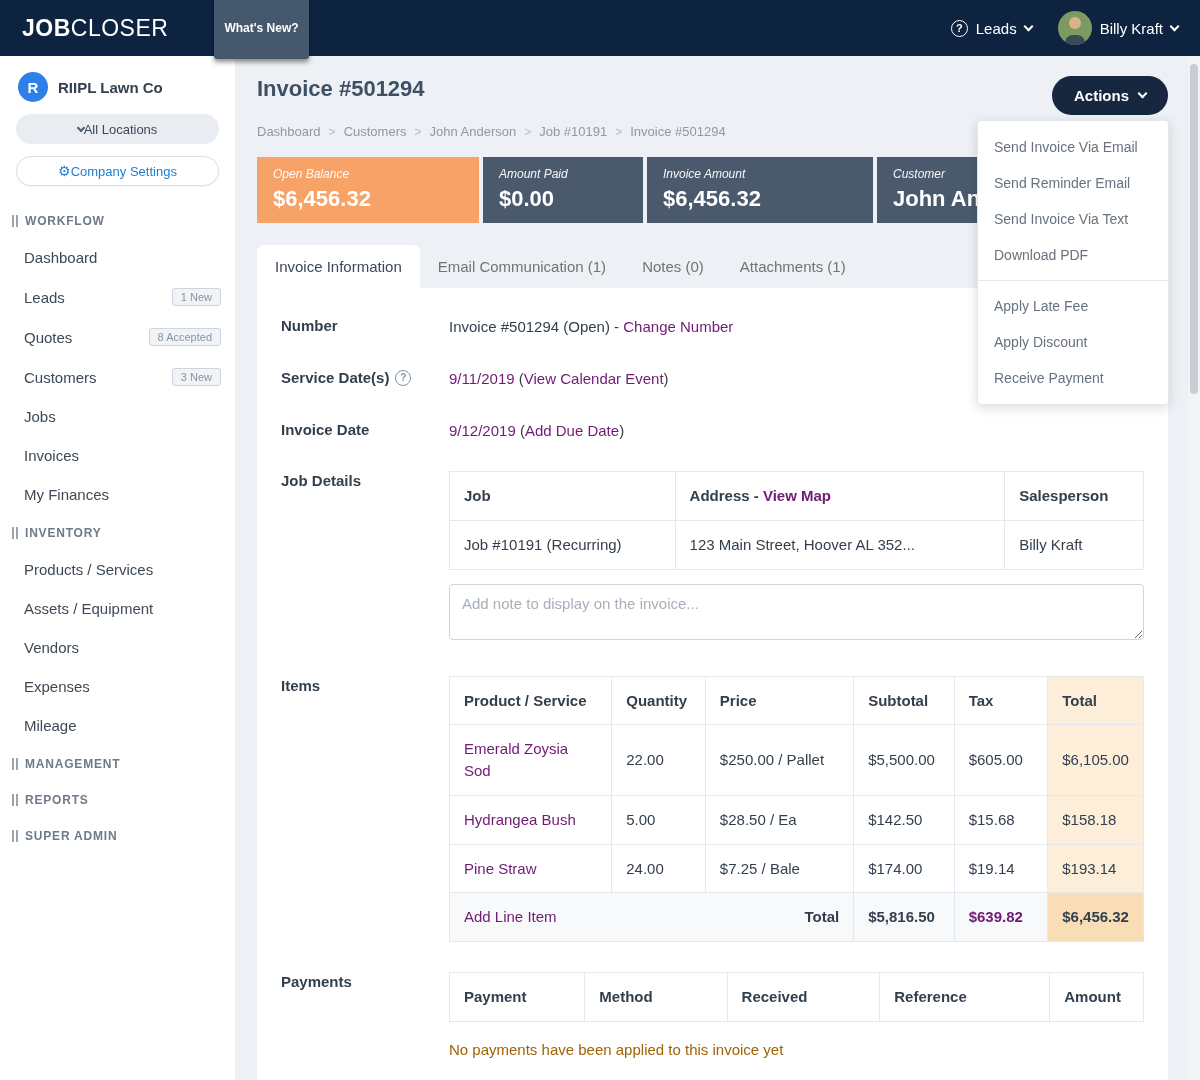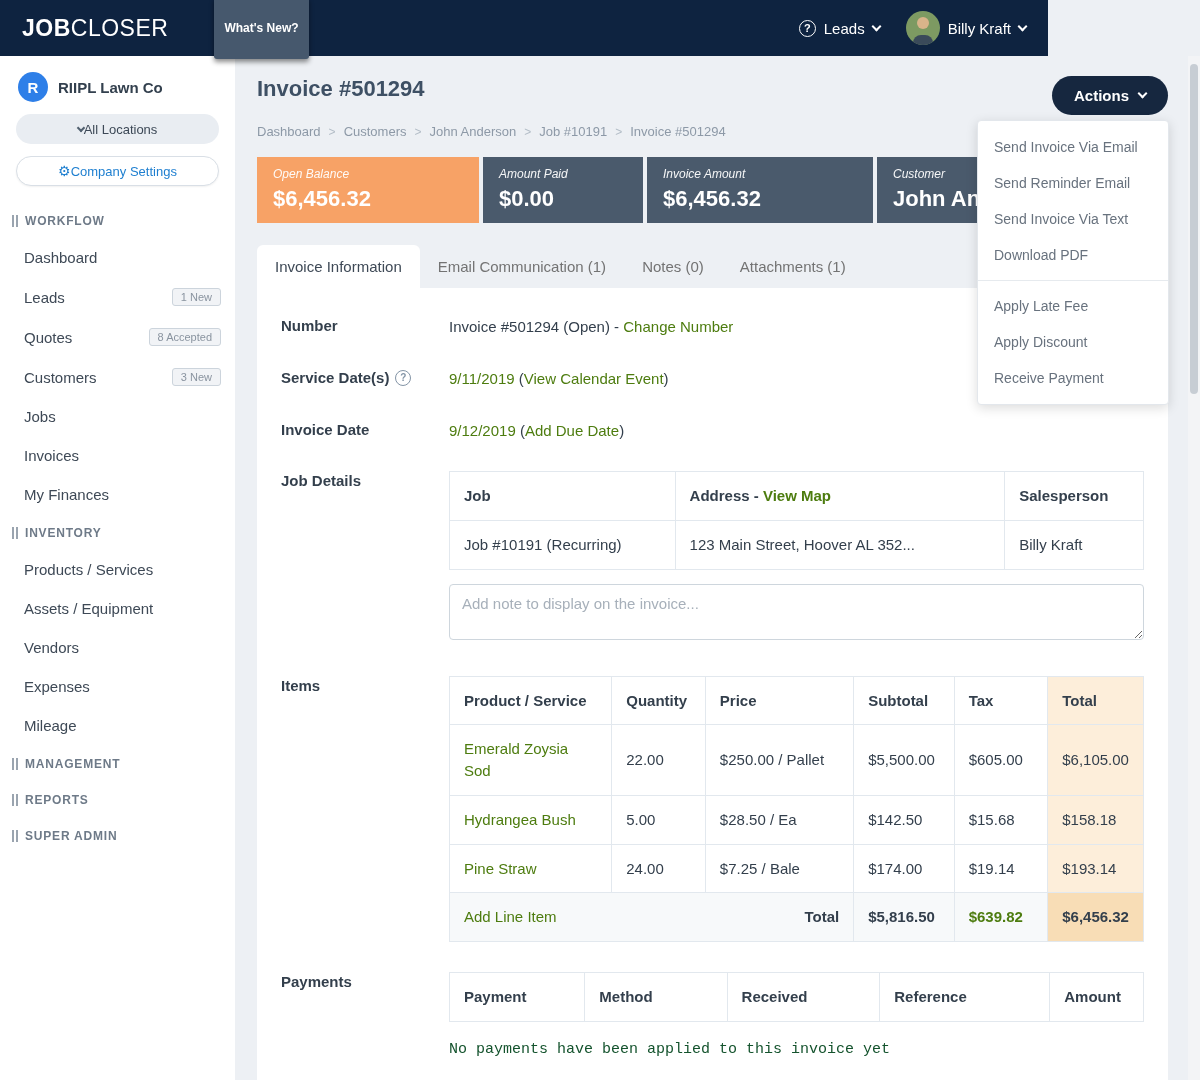--- a/index.html
+++ b/index.html
@@ -1,19 +1,19 @@
 <!DOCTYPE html>
 <html><head>
 <meta charset="utf-8">
 <style>
   * { box-sizing: border-box; margin: 0; padding: 0; }
   html,body { width:1200px; height:1080px; overflow:hidden; font-family:"Liberation Sans", sans-serif; background:#edf0f4; }
 
   
-  .navbar { position:fixed; top:0; left:0; width:1048px; height:56px; background:#0e2340; display:flex; align-items:center; padding:0 22px; z-index:50; }
+  .navbar { position:fixed; top:0; left:0; width:1200px; height:56px; background:#0e2340; display:flex; align-items:center; padding:0 22px; z-index:50; }
   .logo { font-size:23px; color:#fff; letter-spacing:.5px; margin-right:22px; white-space:nowrap; }
   .logo-bold { font-weight:800; }
   .logo-light { font-weight:300; }
   .nav-search { width:238px; height:34px; background:#11294a; border:2px solid #d9dde2; border-radius:4px; color:#cfd8e2; font-size:14px; padding:0 10px; font-family:"Liberation Sans",sans-serif; }
   .nav-search::placeholder { color:#93a4b8; }
   .whats-new { margin-left:24px; background:#46586d; color:#fff; border:none; font-size:12px; font-weight:bold; padding:24px 10px; border-radius:3px; box-shadow:0 3px 5px rgba(0,0,0,.45); cursor:pointer; font-family:"Liberation Sans",sans-serif; }
   .nav-right { margin-left:auto; display:flex; align-items:center; gap:26px; color:#fff; font-size:15px; }
   .help, .user { display:flex; align-items:center; gap:8px; cursor:pointer; }
   .qmark-icon { width:17px; height:17px; border:1px solid #fff; border-radius:50%; font-size:11px; font-weight:bold; display:inline-flex; align-items:center; justify-content:center; }
   .chev { display:inline-block; width:7px; height:7px; border-right:2px solid currentColor; border-bottom:2px solid currentColor; transform:rotate(45deg); margin-top:-4px; }
@@ -55,36 +55,36 @@
   .stat-value { font-size:22px; font-weight:bold; margin-top:5px; }
 
   .tabs { margin-top:22px; display:flex; font-size:15px; }
   .tab { padding:13px 18px; color:#737373; cursor:pointer; }
   .tab.active { background:#fff; color:#3e4956; border-radius:6px 6px 0 0; }
 
   .content-card { background:#fff; border-radius:0 4px 4px 4px; padding:28px 24px 40px 24px; min-height:760px; }
   .field-row { display:flex; margin-bottom:30px; font-size:15px; color:#333f4c; }
   .field-label { width:168px; flex-shrink:0; font-weight:bold; display:flex; align-items:flex-start; gap:6px; padding-top:1px; }
   .field-content { flex:1; line-height:1.45; }
-  .link { color:#4d7c0f; cursor:pointer; }
+  .link { color:#701a75; cursor:pointer; }
   .info-icon { width:16px; height:16px; border:1px solid #8394a6; color:#8394a6; border-radius:50%; font-size:10px; font-weight:bold; display:inline-flex; align-items:center; justify-content:center; margin-top:1px; }
 
   table { width:100%; border-collapse:collapse; font-size:15px; color:#333f4c; }
   th, td { border:1px solid #e2e8ee; text-align:left; padding:13px 14px; font-weight:normal; }
   th { font-weight:bold; }
   .note-box { margin-top:14px; width:100%; height:56px; border:1px solid #ced6dd; border-radius:4px; padding:10px 12px; font-size:15px; color:#333f4c; resize:vertical; font-family:"Liberation Sans",sans-serif; }
   .note-box::placeholder { color:#a7b0ba; }
 
   .col-total { background:#fdeeda; }
   .totals-row td { background:#f7f9fa; }
   .totals-row .cell-grand { background:#f8ddb6; }
   .totals-left { display:flex; justify-content:space-between; align-items:center; }
   .bold { font-weight:bold; }
 
-  .payments-empty { margin-top:17px; font-size:15px; color:#14532d;font-family:Liberation Mono, monospace; }
+  .payments-empty { margin-top:17px; font-size:15px; color:#a16207; }
   .payments-links { margin-top:16px; font-size:15px; }
 
   
   .actions-menu { position:absolute; top:64px; right:19px; width:192px; background:#fff; border:1px solid #e3e7ec; border-radius:4px; box-shadow:0 3px 12px rgba(0,0,0,.14); padding:8px 0; z-index:40; }
   .menu-item { padding:10px 16px; font-size:14px; color:#68727e; cursor:pointer; white-space:nowrap; }
   .menu-divider { border-top:1px solid #e6eaee; margin:7px 0; }
 
   
   .page-scrollbar { position:fixed; top:56px; right:0; bottom:0; width:12px; background:#f3f4f6; }
   .page-scrollbar-thumb { position:absolute; top:8px; right:2px; width:8px; height:330px; border-radius:4px; background:#c7cdd4; cursor:pointer; }

